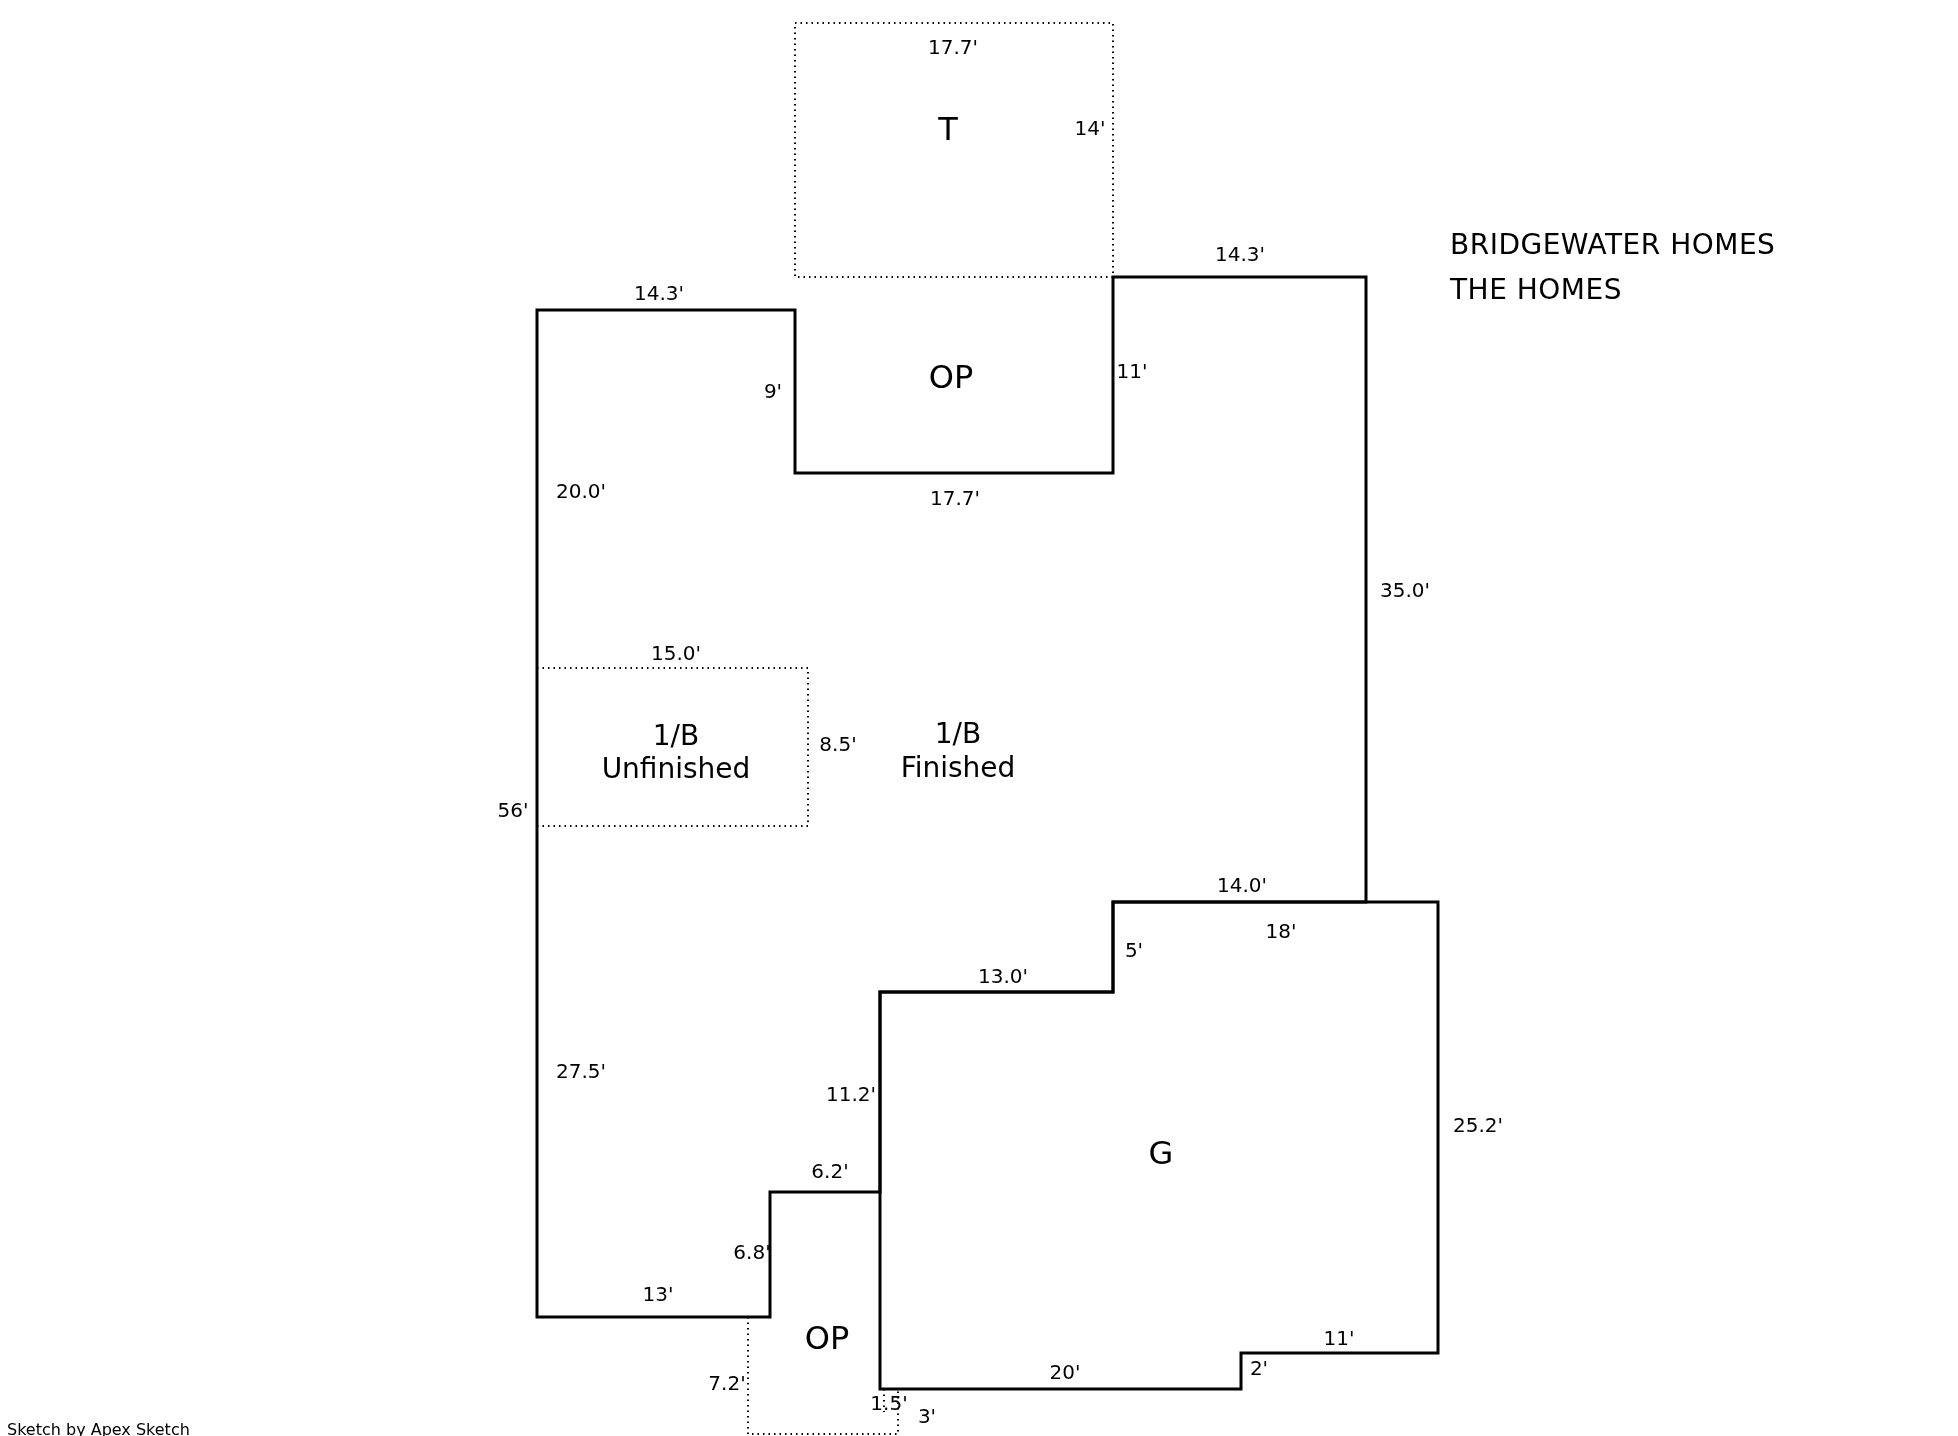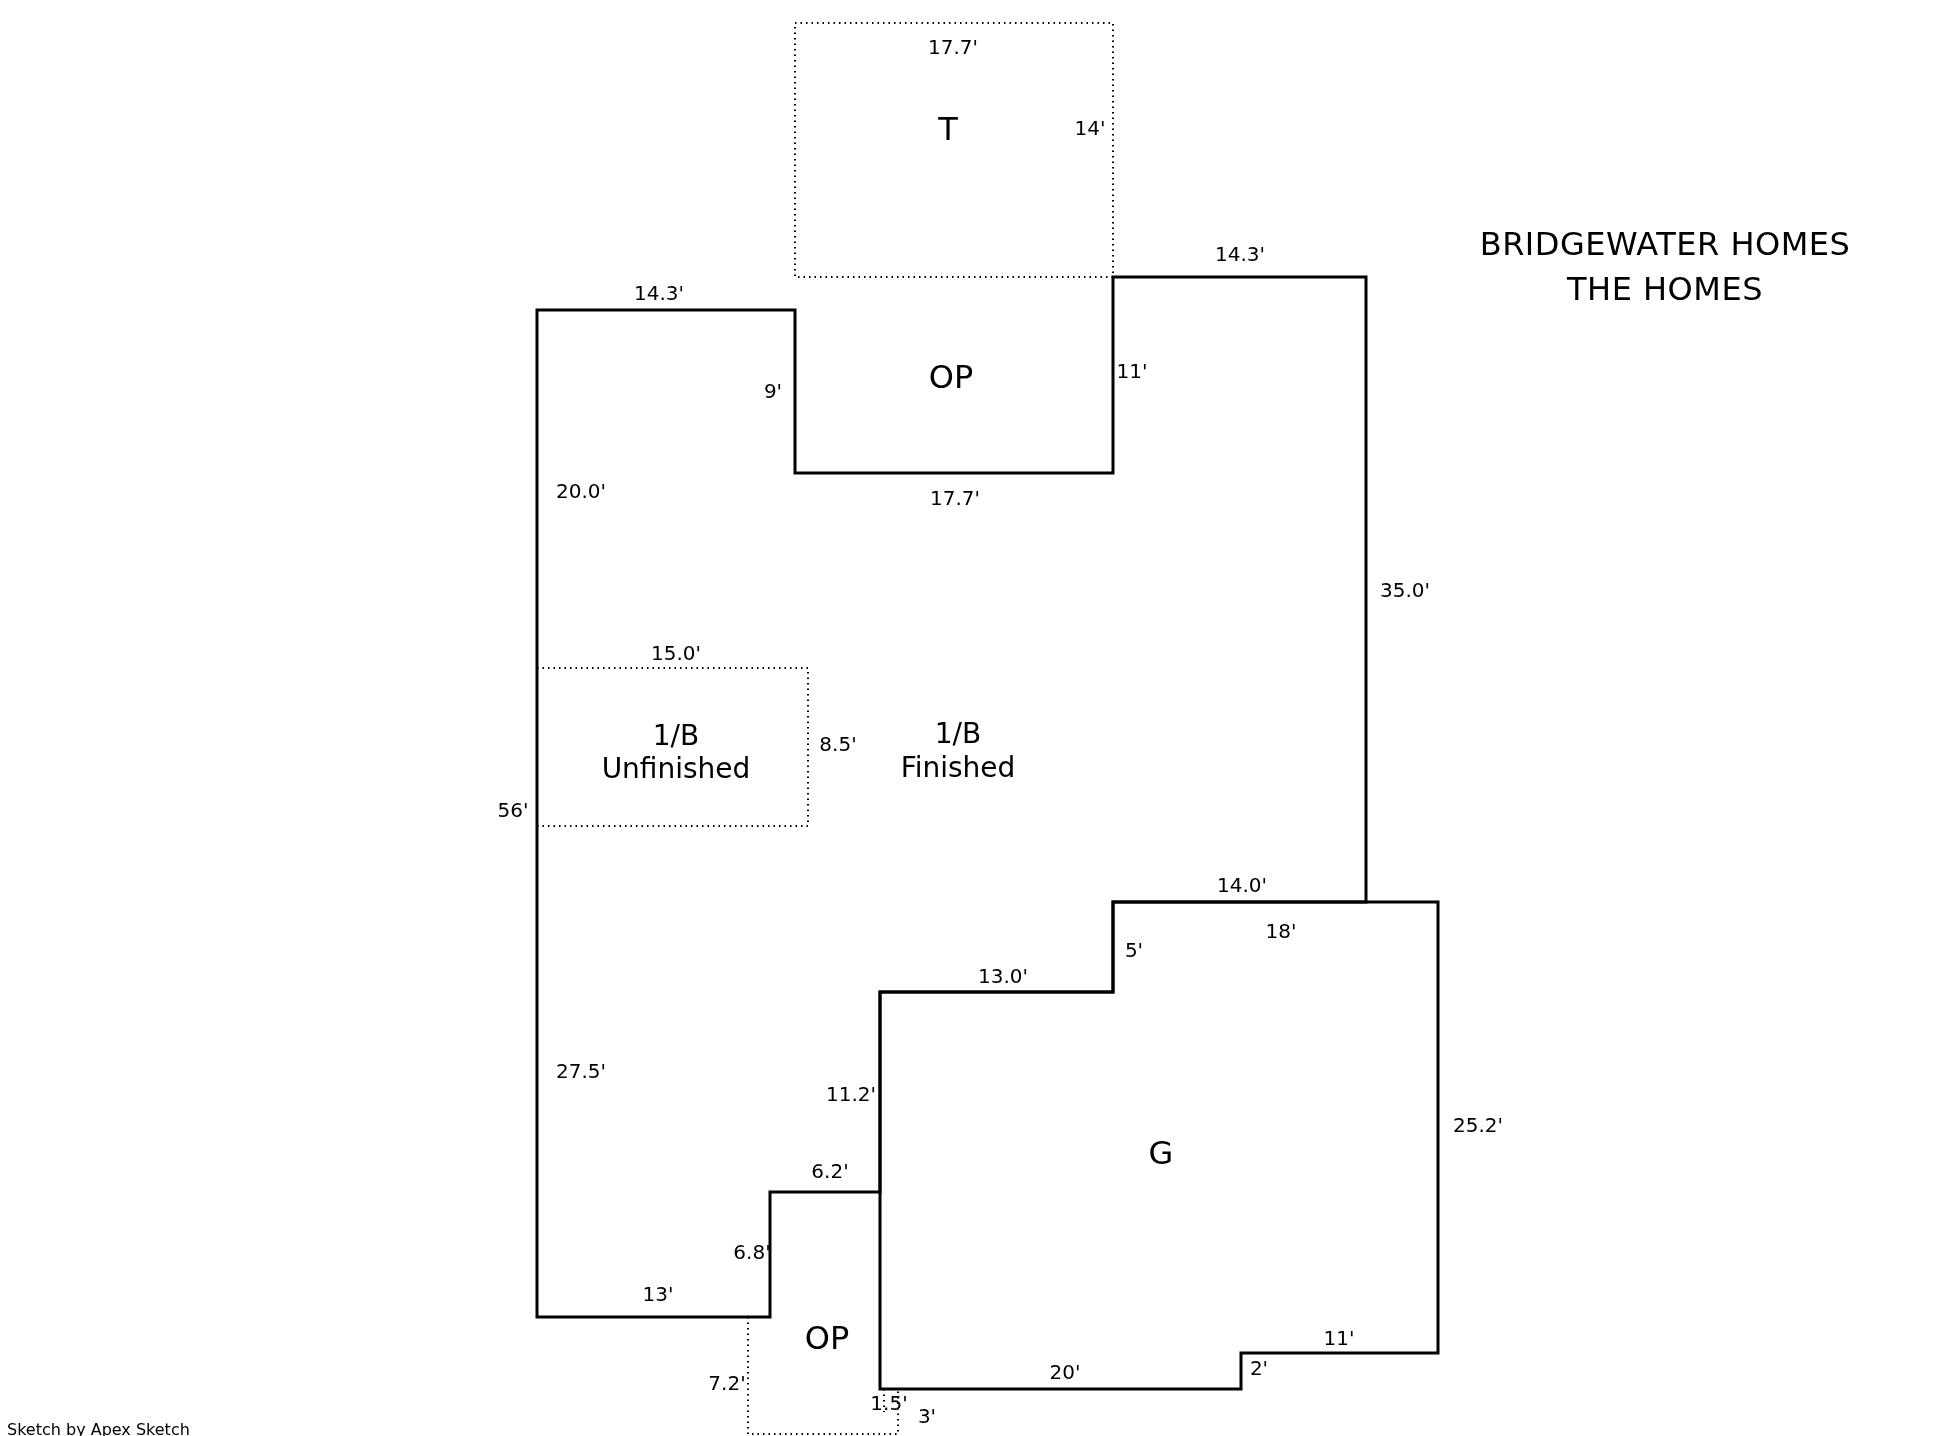--- a/index.html
+++ b/index.html
@@ -40,22 +40,22 @@
     fill: var(--text-color, #000000);
     text-anchor: middle;
   }
   .room.lg { font-size: 32px; }
   .room.md { font-size: 28px; }
   .plan-title {
     position: absolute;
     left: 1450px;
     top: 222px;
     width: 430px;
-    text-align: center;
-    font-size: 32px;
+    text-align: left;
+    font-size: 28px;
     line-height: 45px;
     color: var(--text-color, #000000);
     letter-spacing: 0.5px;
   }
   .watermark {
     position: absolute;
     left: 7px;
     top: 1420px;
     font-size: 16px;
     color: var(--text-color, #000000);

